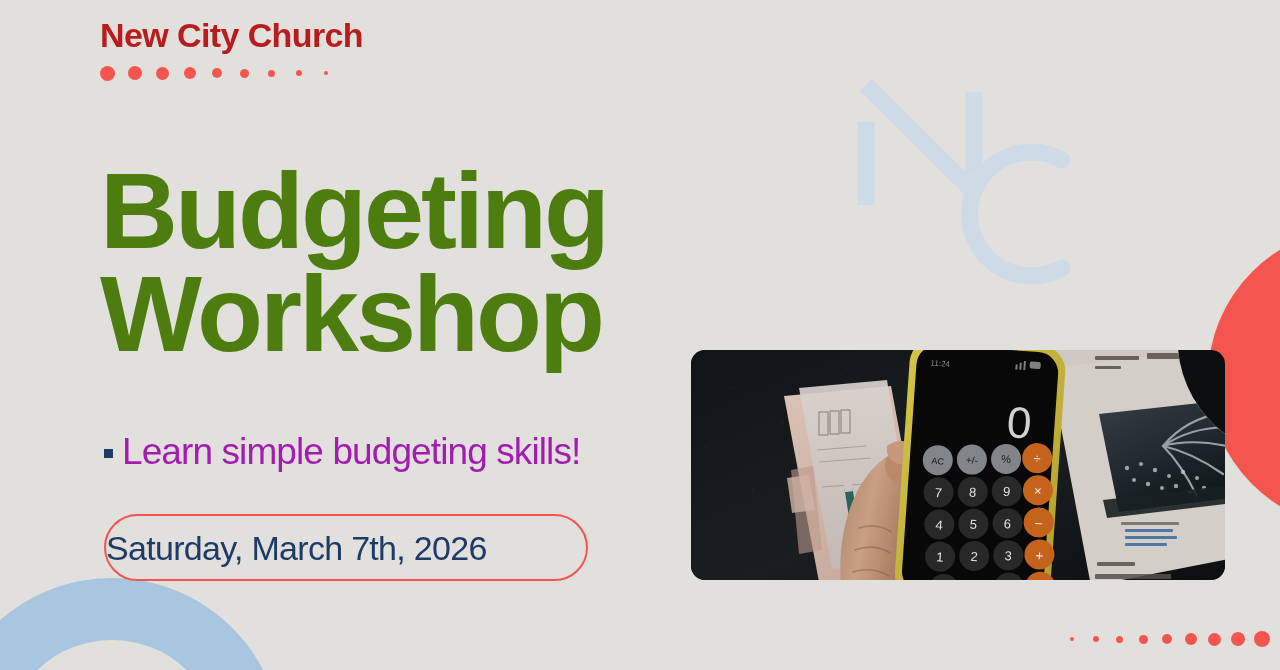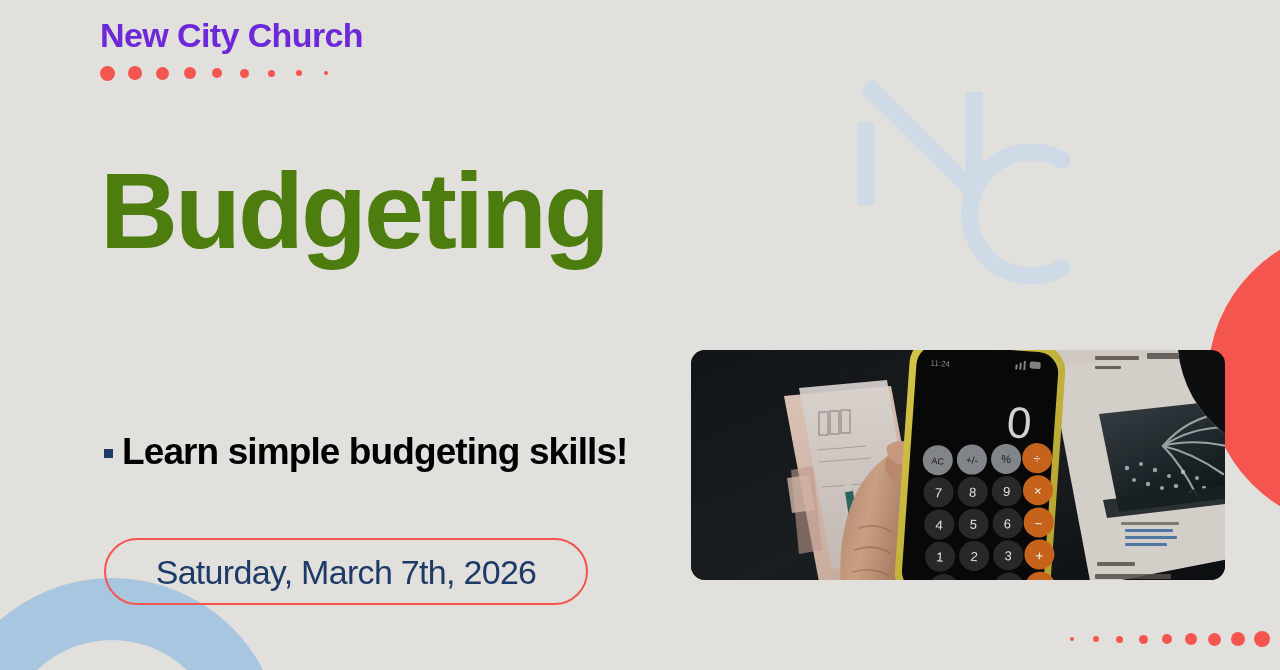--- a/index.html
+++ b/index.html
@@ -24,51 +24,51 @@
     border:62px solid #A8C6DF; z-index:1;
   }
   .nc-watermark {
     position:absolute; left:856px; top:80px;
     width:230px; height:220px; z-index:1; opacity:1;
   }
 
   
   .logo { position:absolute; left:100px; top:18px; z-index:5; }
   .logo-name {
-    font-size:34px; font-weight:700; color:#6d28d9;
+    font-size:34px; font-weight:700; color:#b91c1c;
     letter-spacing:-0.6px; line-height:1.0; white-space:nowrap;
   }
   .dot-row { display:flex; align-items:center; margin-top:12px; height:18px; }
   .dot-row .dot { border-radius:50%; background:#F4554F; flex:none; }
 
   
   .headline {
     position:absolute; left:100px; top:160px; z-index:5;
     color:#4d7c0f; font-weight:700; font-size:108px;
     line-height:0.95; letter-spacing:-3px; white-space:nowrap;
   }
   .headline .line2 { display:block; }
 
   
   .subtitle {
     position:absolute; left:104px; top:433px; z-index:5;
     display:flex; align-items:center; gap:9px;
   }
   .sub-bullet { width:9px; height:9px; background:#1E3A66; flex:none; margin-top:4px; }
   .sub-text {
-    color:#000000; font-size:37px; font-weight:700;
+    color:#a21caf; font-size:37px; font-weight:400;
     letter-spacing:-0.9px; white-space:nowrap; line-height:1;
   }
 
   
   .date-pill {
     position:absolute; left:104px; top:514px; z-index:6;
     width:484px; height:67px; border:2.5px solid #F4554F;
     border-radius:40px; background:transparent;
-    display:flex; align-items:center; justify-content:center;margin-top:24px;
+    display:flex; align-items:center; justify-content:flex-start;
   }
   .date-text {
     color:#1E3A66; font-size:34px; font-weight:500;
     letter-spacing:-0.7px; white-space:nowrap; line-height:1;
   }
 
   
   .dot-row-br {
     position:absolute; left:1070px; top:630px; z-index:5;
     display:flex; align-items:center; height:18px;
@@ -116,20 +116,21 @@
         <span class="dot" style="width: 10px; height: 10px; margin-right: 18px;"></span>
         <span class="dot" style="width: 9px; height: 9px; margin-right: 19px;"></span>
         <span class="dot" style="width: 7px; height: 7px; margin-right: 21px;"></span>
         <span class="dot" style="width: 6px; height: 6px; margin-right: 22px;"></span>
         <span class="dot" style="width: 4px; height: 4px; margin-right: 24px;"></span>
       </div>
   </div>
 
   <div class="headline">
     <span class="line1">Budgeting</span>
+    <span class="line2">Workshop</span>
   </div>
 
   <div class="subtitle">
     <span class="sub-bullet"></span>
     <span class="sub-text">Learn simple budgeting skills!</span>
   </div>
 
   <div class="date-pill">
     <span class="date-text">Saturday, March 7th, 2026</span>
   </div>

